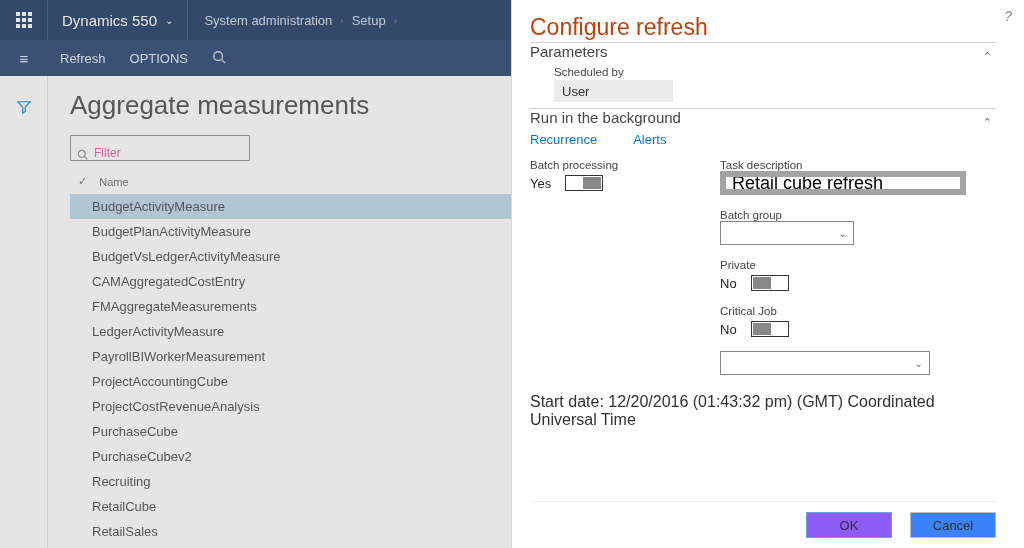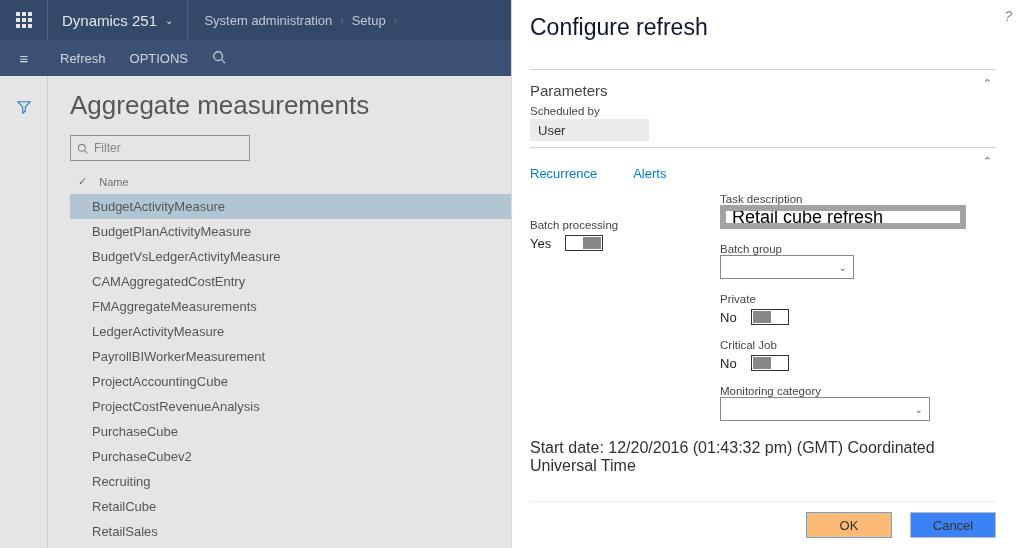--- a/index.html
+++ b/index.html
@@ -93,23 +93,23 @@
   }
   .workarea h1 {
     font-weight: 300;
     font-size: 26px;
     color: #333;
     margin-bottom: 14px;
   }
   .filterbox {
     border: 1px solid #888;
     width: 180px; height: 26px;
-    display: flex; align-items: center;
+    display: flex; align-items: flex-end;
     padding: 0 6px;
-    font-size: 12px; color: #737373;
+    font-size: 12px; color: #ec4899;
     gap: 6px;
   }
   .grid {
     margin-top: 10px;
   }
   .grid .hdr {
     display: flex;
     align-items: center;
     color: #555; font-size: 11px;
     padding: 4px 8px 6px 8px;
@@ -134,26 +134,26 @@
     border-left: 1px solid #d9d9d9;
     z-index: 40;
     padding: 14px 28px 10px 18px;
     display: flex; flex-direction: column;
   }
   .panel .help {
     position: absolute; right: 12px; top: 8px;
     color: #888; font-style: italic; font-size: 14px;
   }
   .panel h2 {
-    font-size: 23px; font-weight: 300; color: #0f172a;
-    margin-bottom: 28px;
+    font-size: 23px; font-weight: 300; color: #c2410c;
+    margin-bottom: 1px;
   }
   .section {
     border-top: 1px solid #d0d0d0;
-    padding: 12px 0 6px 0;
+    padding: 0 0 6px 0;
     position: relative;
   }
   .section .sect-title {
     font-size: 15px; color: #444;
   }
   .section .collapse {
     position: absolute; right: 4px; top: 7px;
     font-size: 11px; color: #666;
   }
   .lbl { font-size: 11.5px; color: #444; display: block; }
@@ -165,21 +165,21 @@
   }
   .tabs {
     display: flex; gap: 36px; margin-top: 6px; margin-bottom: 12px;
   }
   .tabs .tab {
     color: #0078d4; font-size: 13px;
   }
   .twocol {
     display: flex; gap: 30px; margin-top: 6px;
   }
-  .coll { width: 160px; margin-top: 26px; }
+  .coll { width: 160px; }
   .colr { flex: 1; }
   .fieldgap { margin-bottom: 14px; }
   .toggle {
     display: inline-block;
     vertical-align: middle;
     width: 38px; height: 16px;
     border: 1px solid #333;
     position: relative;
     margin-left: 14px;
   }
@@ -216,21 +216,21 @@
   }
   .btn {
     width: 86px; height: 26px;
     border: 1px solid #bbb;
     background: #3b82f6;
     font-size: 13px;
     display: flex; align-items: center; justify-content: center;
   }
   .btn.primary {
     border: 1px solid #6aa3d8;
-    background: #fdba74;
+    background: #8b5cf6;
   }
   .chevr { font-size: 10px; color: #666; }
   .svg-waffle rect { fill: #fff; }
 </style>
 </head>
 <body>
 
 <div class="topbar">
   <div class="waffle">
     <svg class="svg-waffle" width="16" height="16" viewBox="0 0 16 16">
@@ -239,21 +239,21 @@
         <rect x="12" y="0" width="4" height="4"></rect>
       <rect x="0" y="6" width="4" height="4"></rect>
         <rect x="6" y="6" width="4" height="4"></rect>
         <rect x="12" y="6" width="4" height="4"></rect>
       <rect x="0" y="12" width="4" height="4"></rect>
         <rect x="6" y="12" width="4" height="4"></rect>
         <rect x="12" y="12" width="4" height="4"></rect>
     </svg>
   </div>
   <div class="brand">
-    <span>Dynamics 251</span>
+    <span>Dynamics 550</span>
     <span class="chev">⌄</span>
   </div>
   <div class="crumbs">
     <span>System administration</span>
     <span class="chevr">›</span>
     <span>Setup</span>
     <span class="chevr">›</span>
   </div>
 </div>
 
@@ -339,27 +339,28 @@
 
 <div class="dim-overlay"></div>
 
 <div class="panel">
   <span class="help">?</span>
   <h2>Configure refresh</h2>
 
   <div class="section">
     <div class="sect-title">Parameters</div>
     <span class="collapse">⌃</span>
-    <div style="margin-top:6px;">
+    <div style="margin-top:6px;margin-left:24px;">
       <span class="lbl">Scheduled by</span>
       <div class="sched-val">User</div>
     </div>
   </div>
 
   <div class="section">
+    <div class="sect-title">Run in the background</div>
     <span class="collapse">⌃</span>
 
     <div class="tabs">
       <span class="tab">Recurrence</span>
       <span class="tab">Alerts</span>
     </div>
 
     <div class="twocol">
       <div class="coll">
         <div class="fieldgap">
@@ -395,21 +396,20 @@
         <div class="fieldgap">
           <span class="lbl">Critical Job</span>
           <div class="inline" style="margin-top:4px;">
             <span class="val">No</span>
             <span class="toggle off">
                 <span class="knob"></span>
               </span>
           </div>
         </div>
         <div class="fieldgap">
-          <span class="lbl">Monitoring category</span>
           <div class="dd wide">
               <span class="chevr">⌄</span>
             </div>
         </div>
       </div>
     </div>
     <div class="startdate">Start date: 12/20/2016 (01:43:32 pm) (GMT) Coordinated Universal Time</div>
   </div>
 
   <div class="footer">

